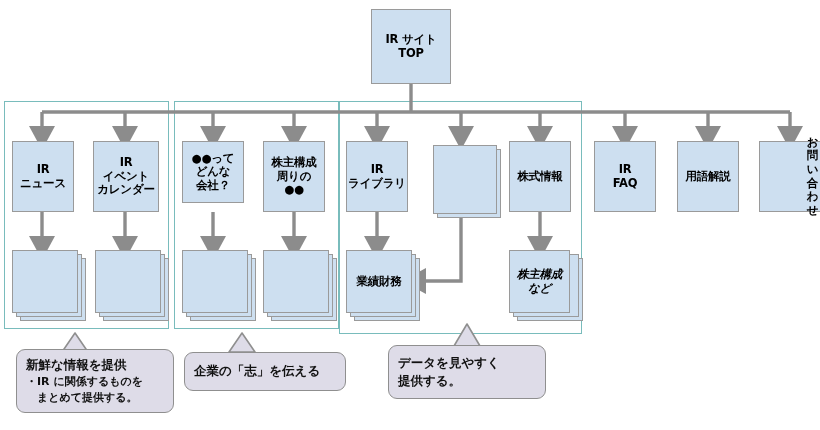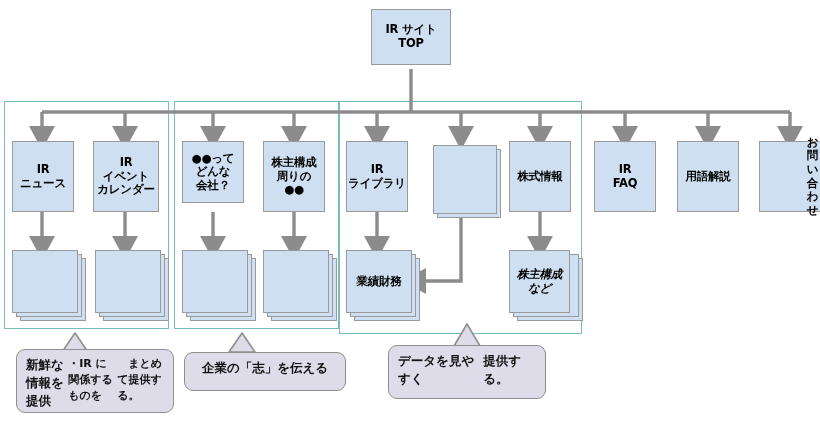--- a/index.html
+++ b/index.html
@@ -39,21 +39,21 @@
   
   .group{
     position:absolute;z-index:0;box-sizing:border-box;
     border:1px solid #79bcbc;background:transparent;
   }
 
   
   .callout{
     position:absolute;z-index:4;box-sizing:border-box;
     background:#dedce8;border:1.6px solid #8f8f8f;border-radius:9px;
-    display:flex;flex-direction:row;justify-content:center;
+    display:flex;flex-direction:column;justify-content:center;
     padding:6px 9px;line-height:1.45;
     font-size:11.5px;font-weight:700;color:#111;
   }
   .callout .l1{display:block;}
   .callout .l2{display:block;}
   .callout .l3{display:block;}
   .callout.center{justify-content:center;}
 </style>
 </head>
 <body>
@@ -101,21 +101,21 @@
       <path d="M62,352 L75,333 L88,352 z"></path>
       <path d="M229,352 L242,333 L255,352 z"></path>
       <path d="M454,346 L467,324 L480,346 z"></path>
     </g>
   </svg>
 
   <div class="group" style="left:4px;top:101px;width:165px;height:228px;"></div>
   <div class="group" style="left:174px;top:101px;width:165px;height:228px;"></div>
   <div class="group" style="left:339px;top:101px;width:243px;height:233px;"></div>
 
-  <div class="node" style="left:371px;top:9px;width:80px;height:56px;">
+  <div class="node" style="left:371px;top:9px;width:80px;height:75px;">
     <span class="lbl">
       <span>IR サイト</span><br>
       <span>TOP</span>
     </span>
   </div>
 
   <div class="node" style="left:12px;top:141px;width:62px;height:71px;">
     <span class="lbl">
       <span>IR</span><br>
       <span>ニュース</span>

